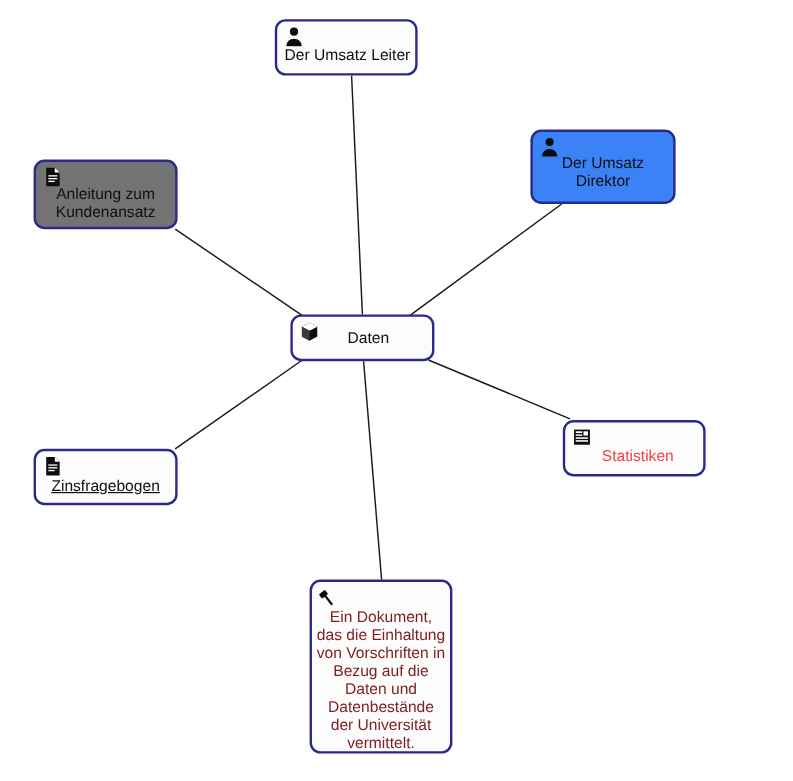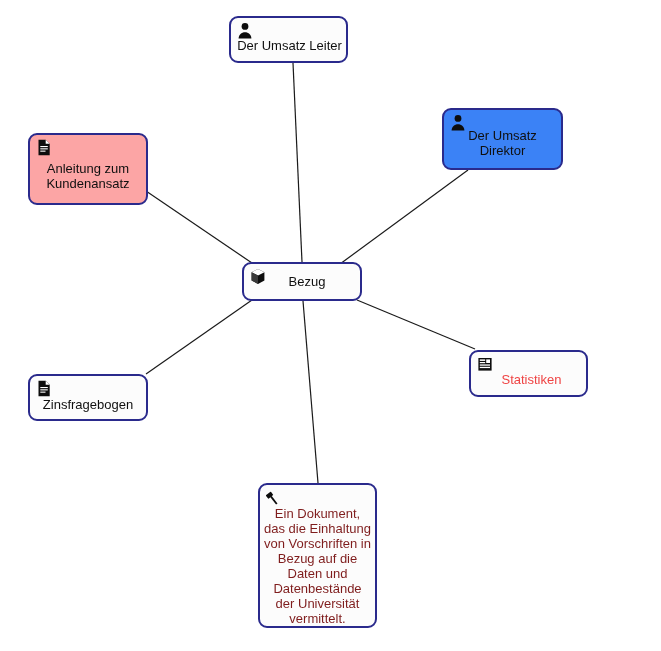--- a/index.html
+++ b/index.html
@@ -52,21 +52,21 @@
     left: 6px;
     top: 4px;
     width: 16px;
     height: 17px;
     line-height: 0;
   }
   .node.n-erwerb .label { padding-left: 14px; }
   .node.n-leiter .label { padding-left: 6px; padding-top: 12px; }
   .node.n-direktor .label { padding-top: 8px; }
   .node.n-anleitung .label { padding-top: 14px; }
-  .node.n-zins .label { padding-top: 14px; }
+  .node.n-zins .label { padding-top: 14px; text-decoration: underline; }
   .node.n-stat .label { padding-top: 12px; padding-left: 10px; }
   .node.n-doc .label { padding-top: 20px; }
 </style>
 </head>
 <body>
 
 <div id="canvas">
 
   <svg id="edges" viewBox="0 0 661 651" width="661" height="651">
       <line x1="302" y1="262" x2="293" y2="63" stroke="#1a1a1a" stroke-width="1.2"></line>
@@ -91,21 +91,21 @@
     <span class="node-icon">
       <svg viewBox="0 0 16 17" width="16" height="17">
         <circle cx="8" cy="4.4" r="3.4" fill="#0d0d0d"></circle>
         <path d="M1.6 16.5c0-3.8 2.9-6.3 6.4-6.3s6.4 2.5 6.4 6.3z" fill="#0d0d0d"></path>
       </svg>
     </span>
     <span class="label">Der Umsatz
 Direktor</span>
   </div>
 
-  <div class="node n-anleitung" style="left: 28px; top: 133px; width: 120px; height: 72px; background: #fca5a5; border-color: rgb(42, 42, 140); color: rgb(16, 16, 16);">
+  <div class="node n-anleitung" style="left: 28px; top: 133px; width: 120px; height: 58px; background: #737373; border-color: rgb(42, 42, 140); color: rgb(16, 16, 16);">
     <span class="node-icon">
       <svg viewBox="0 0 16 17" width="16" height="17">
         <path d="M2.5 0.8h7.2l4 4v11.4h-11.2z" fill="#0d0d0d"></path>
         <path d="M9.7 0.8l4 4h-4z" fill="#ffffff"></path>
         <rect x="4.3" y="7.0" width="7.5" height="1.1" fill="#ffffff"></rect>
         <rect x="4.3" y="9.3" width="7.5" height="1.1" fill="#ffffff"></rect>
         <rect x="4.3" y="11.6" width="5.2" height="1.1" fill="#ffffff"></rect>
       </svg>
     </span>
     <span class="label">Anleitung zum
@@ -113,21 +113,21 @@
   </div>
 
   <div class="node n-erwerb" style="left: 242px; top: 262px; width: 120px; height: 39px; background: rgb(252, 252, 252); border-color: rgb(42, 42, 140); color: rgb(16, 16, 16);">
     <span class="node-icon">
       <svg viewBox="0 0 16 17" width="16" height="17">
         <path d="M8 1.0l6.4 3.3v8.2l-6.4 3.4-6.4-3.4v-8.2z" fill="#0d0d0d"></path>
         <path d="M8 1.0l6.4 3.3-6.4 3.3-6.4-3.3z" fill="#ffffff"></path>
         <path d="M1.6 4.3l6.4 3.3v8.3l-6.4-3.4z" fill="#3a3a3a"></path>
       </svg>
     </span>
-    <span class="label">Bezug</span>
+    <span class="label">Daten</span>
   </div>
 
   <div class="node n-stat" style="left: 469px; top: 350px; width: 119px; height: 47px; background: rgb(252, 252, 252); border-color: rgb(42, 42, 140); color: #ef4444;">
     <span class="node-icon">
       <svg viewBox="0 0 16 17" width="16" height="17">
         <rect x="1.4" y="2.0" width="13.2" height="12.6" fill="#0d0d0d"></rect>
         <rect x="2.8" y="3.4" width="5.4" height="1.5" fill="#ffffff"></rect>
         <rect x="9.2" y="3.4" width="3.8" height="3.6" fill="#ffffff"></rect>
         <rect x="2.8" y="6.0" width="5.4" height="1.2" fill="#ffffff"></rect>
         <rect x="2.8" y="8.4" width="10.2" height="1.3" fill="#ffffff"></rect>

